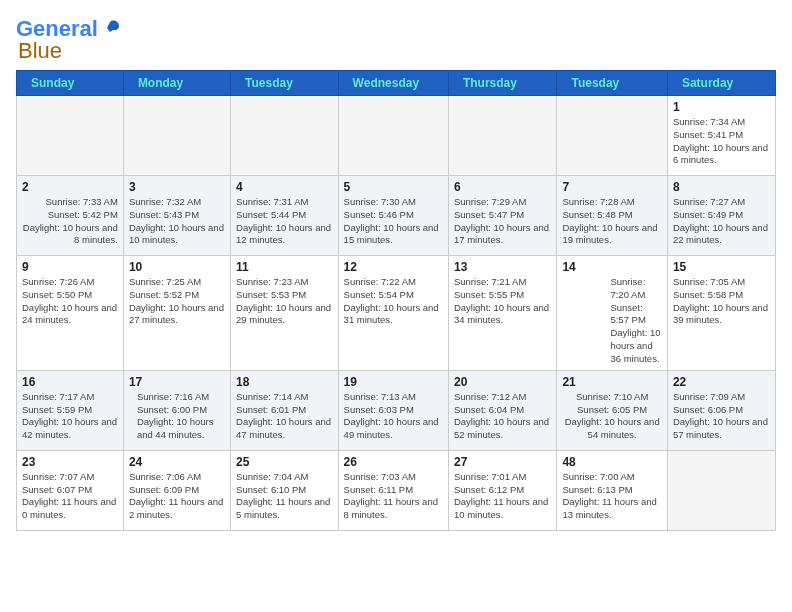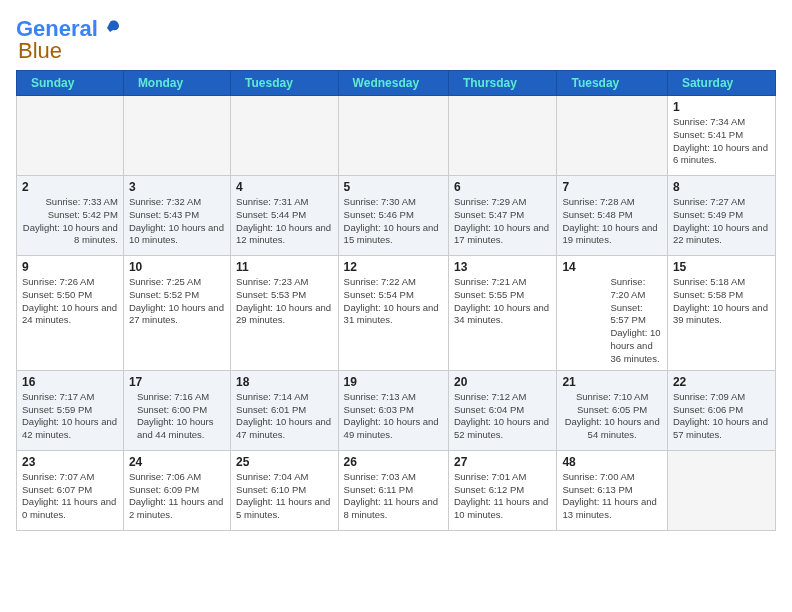--- a/index.html
+++ b/index.html
@@ -199,21 +199,21 @@
 Daylight: 10 hours and 34 minutes.</div>
         </td>
         <td>
           <span class="day-number">14</span>
           <div class="day-info" style="white-space: pre-line; margin-left: 48px;">Sunrise: 7:20 AM
 Sunset: 5:57 PM
 Daylight: 10 hours and 36 minutes.</div>
         </td>
         <td>
           <span class="day-number">15</span>
-          <div class="day-info" style="white-space: pre-line;">Sunrise: 5:18 AM
+          <div class="day-info" style="white-space: pre-line;">Sunrise: 7:05 AM
 Sunset: 5:58 PM
 Daylight: 10 hours and 39 minutes.</div>
         </td>
       </tr>
       <tr class="row-shaded">
         <td>
           <span class="day-number">16</span>
           <div class="day-info" style="white-space: pre-line;">Sunrise: 7:17 AM
 Sunset: 5:59 PM
 Daylight: 10 hours and 42 minutes.</div>

